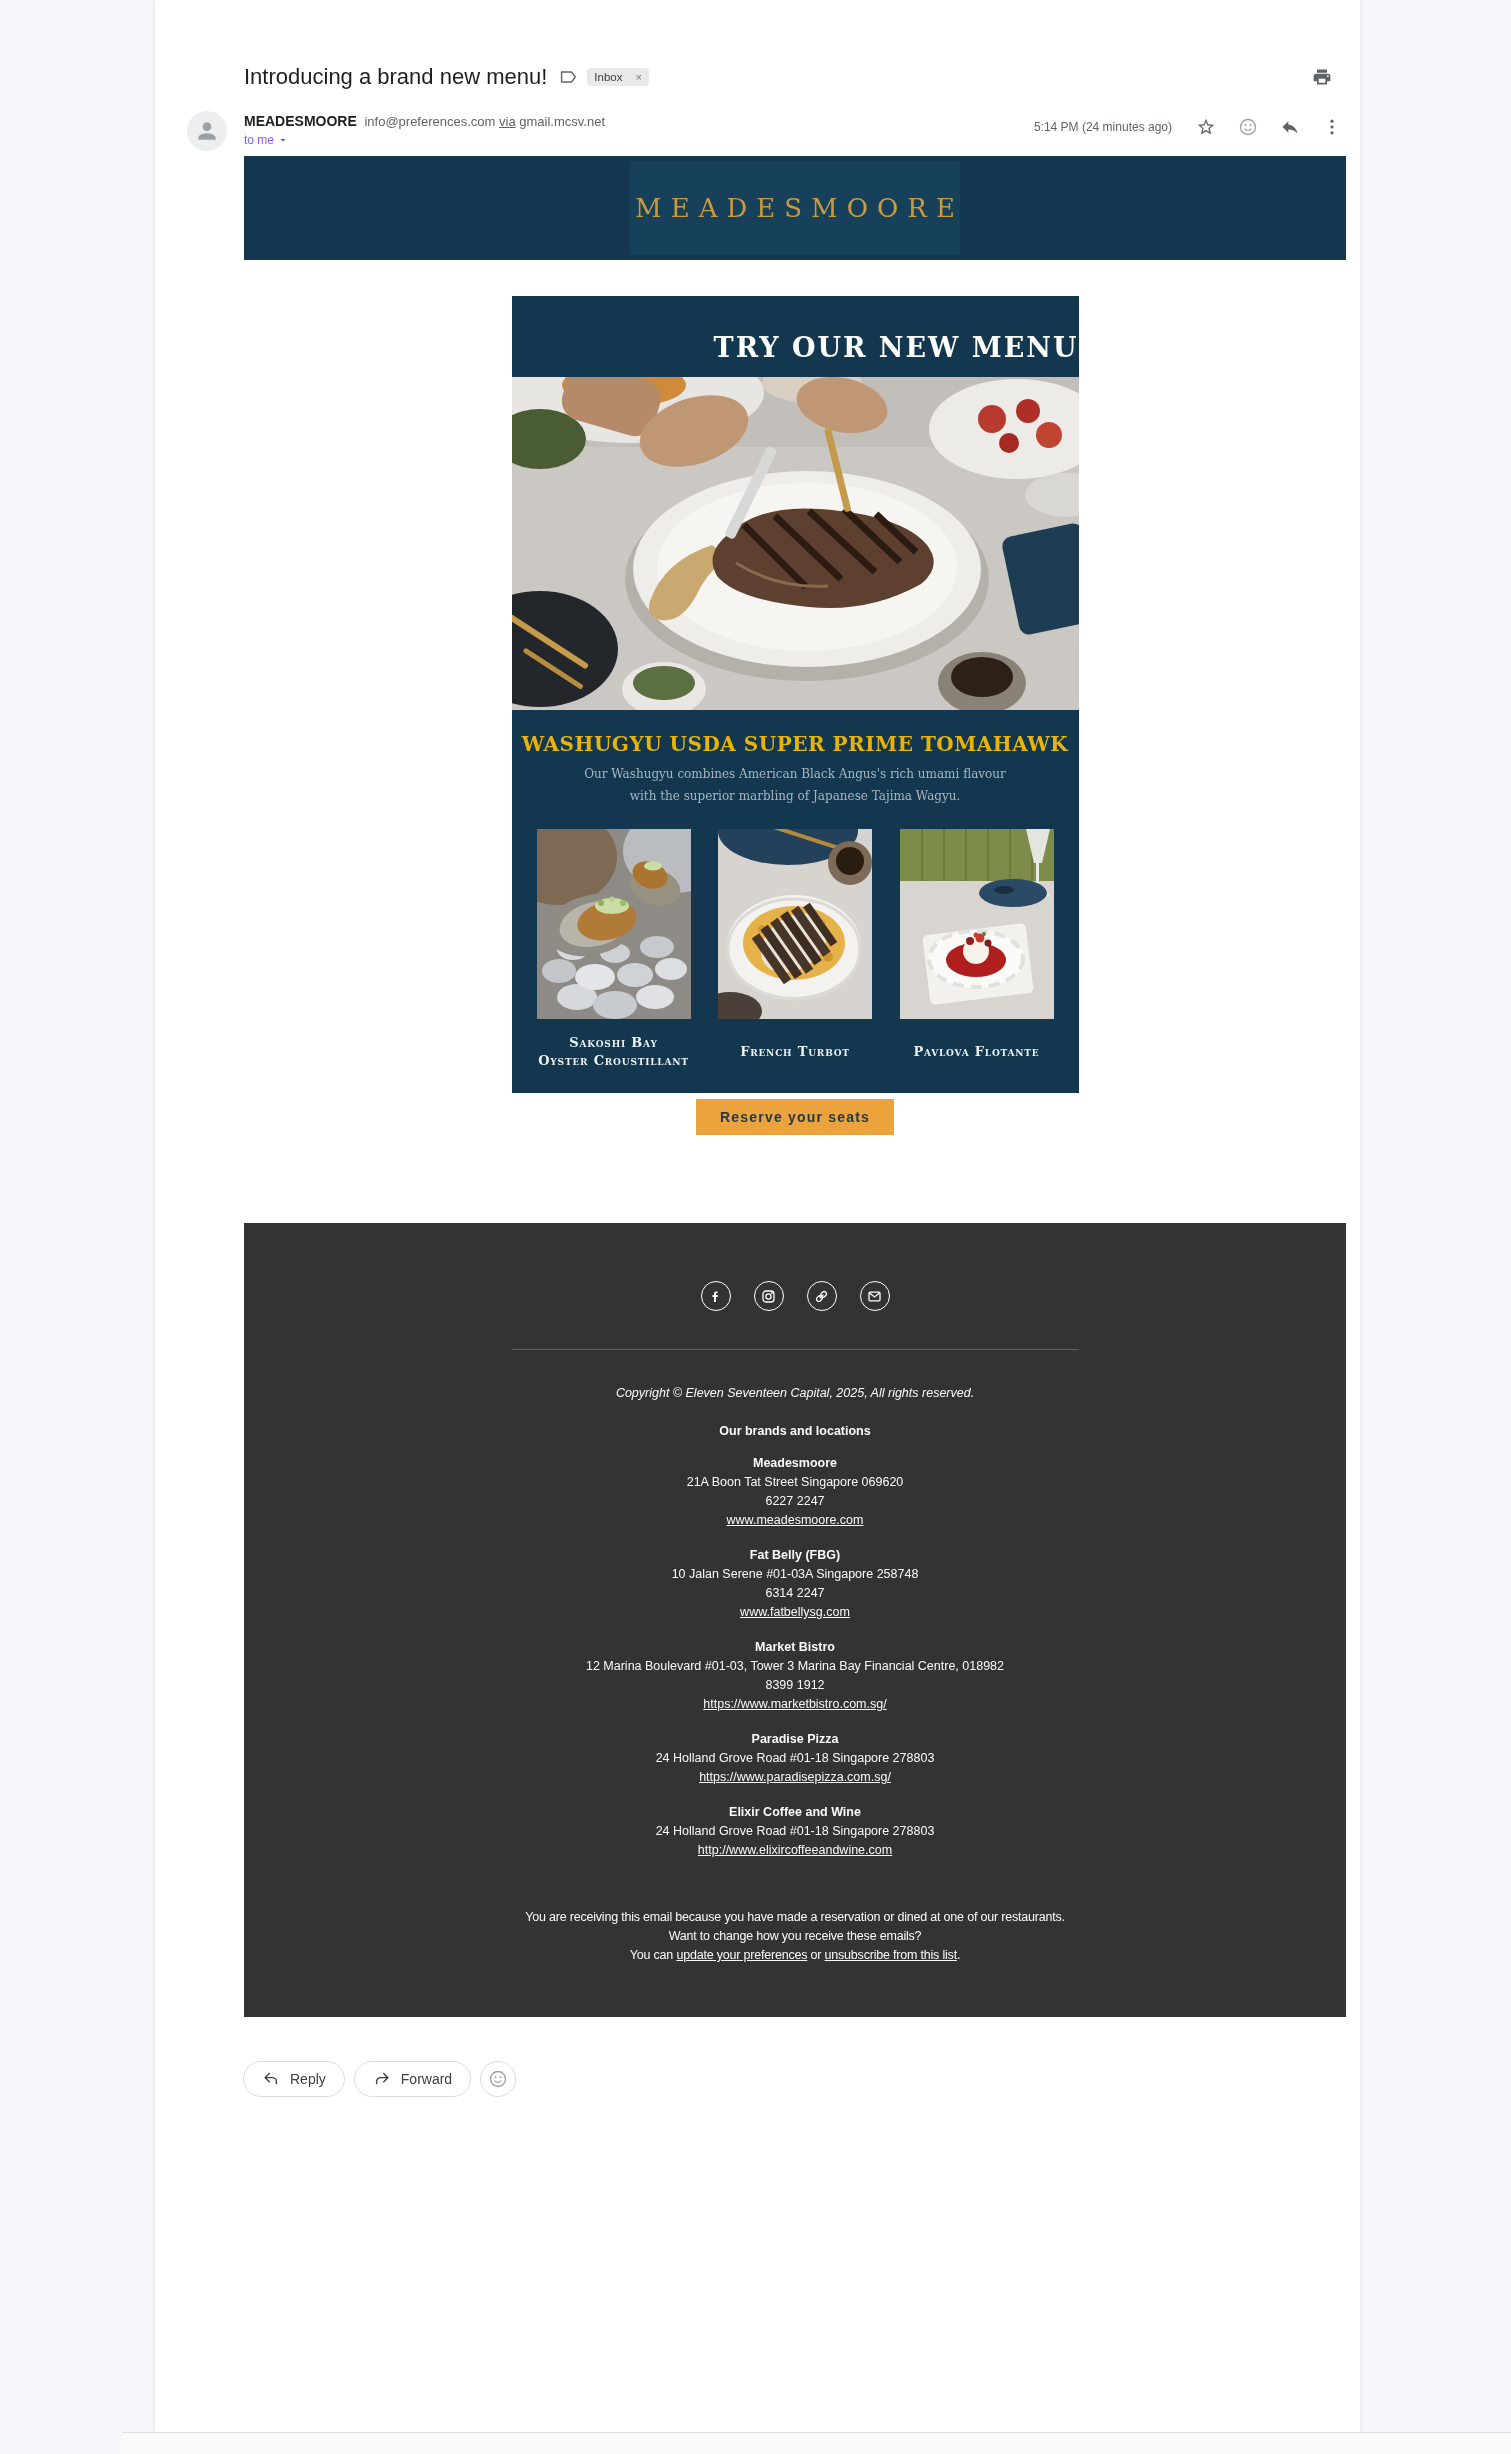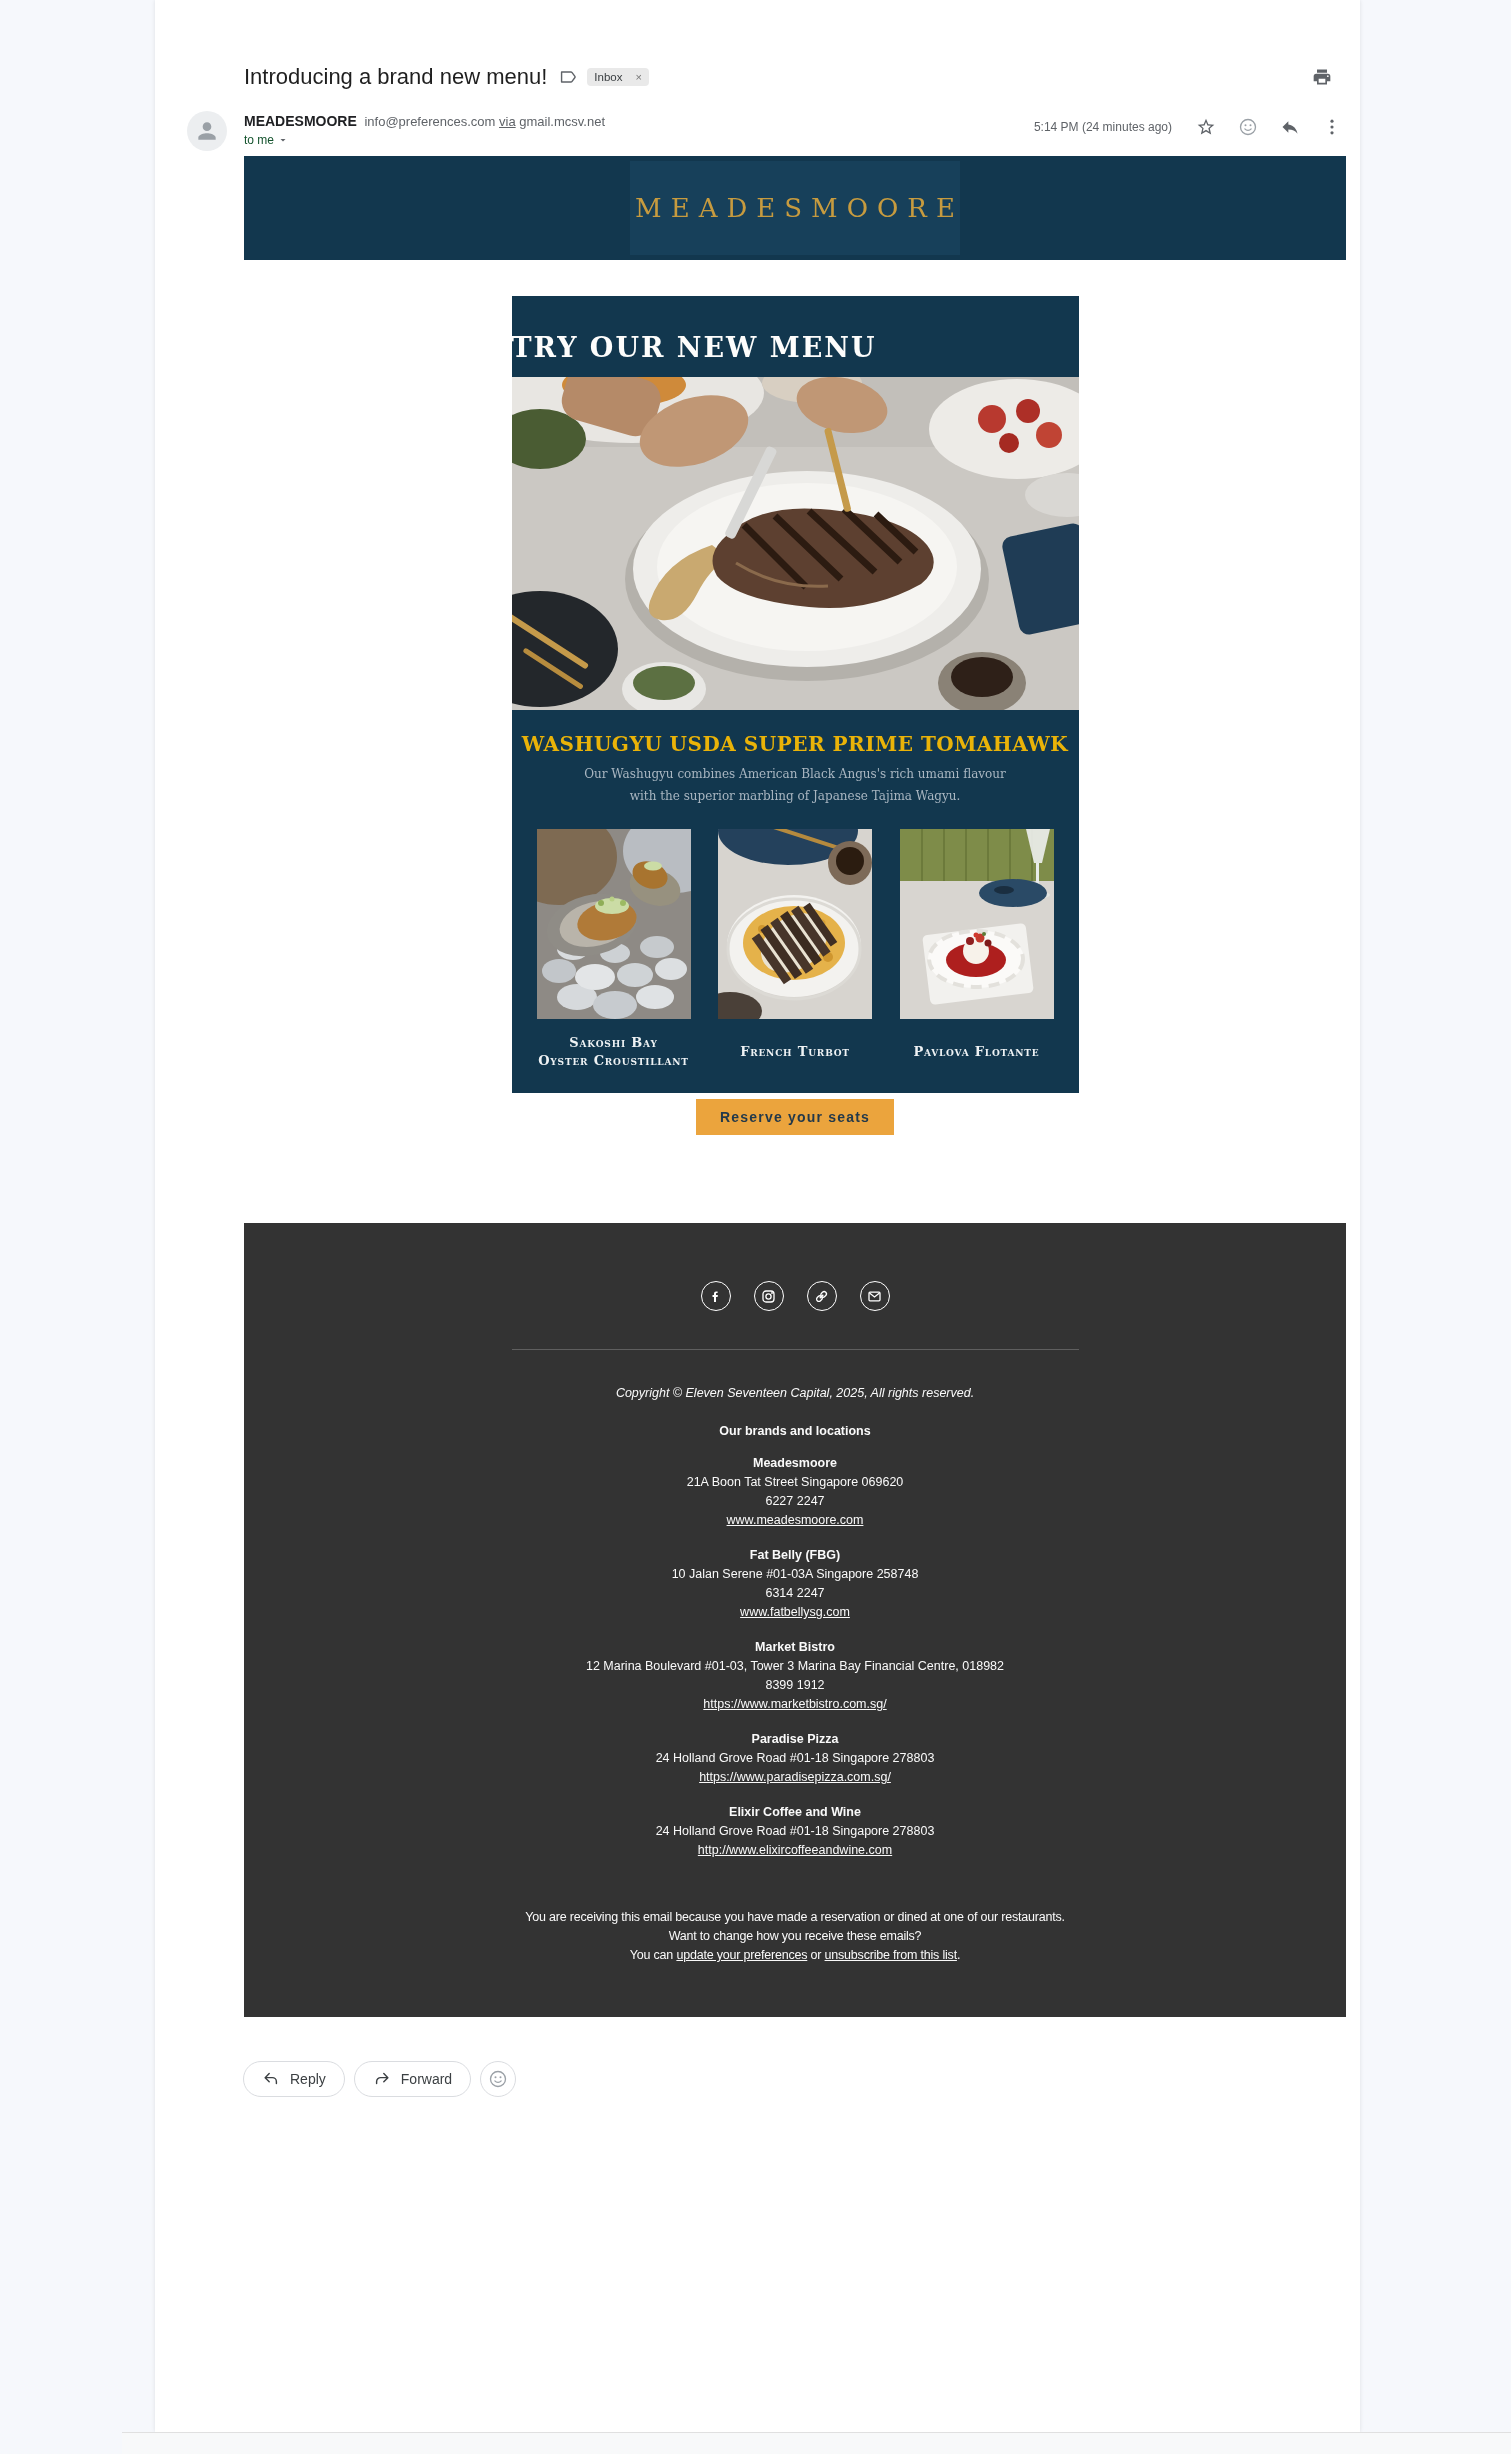--- a/index.html
+++ b/index.html
@@ -13,33 +13,33 @@
   .inbox-chip { display:flex; align-items:center; gap:13px; background:#e9e9e9; border-radius:4px; padding:3px 7px; font-size:11.5px; color:#3c4043; }
   .inbox-x { color:#777; font-size:11px; cursor:pointer; }
   .printer-btn { margin-left:auto; cursor:pointer; }
 
   .meta-row { display:flex; align-items:flex-start; padding:21px 18px 0 32px; }
   .avatar { width:40px; height:40px; border-radius:50%; background:#eceef0; display:flex; align-items:center; justify-content:center; }
   .sender-block { margin-left:17px; padding-top:2px; }
   .sender-line { font-size:13px; color:#5f6368; }
   .sender-name { font-size:14px; font-weight:700; color:#202124; margin-right:4px; }
   .via-underline { text-decoration:underline; }
-  .to-line { display:flex; align-items:center; gap:3px; font-size:12px; color:#14532d; margin-top:4px; cursor:pointer; }
+  .to-line { display:flex; align-items:center; gap:3px; font-size:12px; color:#8b5cf6; margin-top:4px; cursor:pointer; }
   .meta-right { margin-left:auto; display:flex; align-items:center; gap:22px; padding-top:6px; }
   .timestamp { font-size:12px; color:#5f6368; margin-right:2px; }
   .hicon { cursor:pointer; display:flex; }
 
   
   .email-body { width:1102px; margin:5px 0 0 89px; }
   .banner { height:104px; background:#12374e; display:flex; align-items:center; justify-content:center; }
   .logo-box { width:330px; height:94px; background:#17405a; display:flex; align-items:center; justify-content:center; }
   .brand-logo { font-family:"DejaVu Serif",serif; color:#c79b3f; font-size:26px; letter-spacing:9px; text-indent:9px; font-weight:400; }
 
   .hero-block { width:567px; margin:36px auto 0; background:#12374e; padding-bottom:20px; }
-  .hero-title { padding-top:36px; text-align:left; font-family:"DejaVu Serif",serif; font-weight:700; font-size:27px; letter-spacing:2px; color:#fdfdfc; }
+  .hero-title { padding-top:36px; text-align:right; font-family:"DejaVu Serif",serif; font-weight:700; font-size:27px; letter-spacing:2px; color:#fdfdfc; }
   .hero-photo { display:block; margin-top:14px; }
   .dish-title { margin-top:22px; text-align:center; font-family:"DejaVu Serif",serif; font-weight:700; font-size:20px; letter-spacing:.5px; color:#eab308; }
   .dish-desc { margin-top:7px; text-align:center; font-family:"DejaVu Serif",serif; font-size:12px; line-height:22px; color:#a9b6c1; }
   .menu-row { display:flex; justify-content:space-between; margin:22px 25px 0; }
   .menu-item { width:154px; }
   .menu-item svg { display:block; }
   .caption { height:42px; margin-top:12px; display:flex; flex-direction:column; align-items:center; justify-content:center; text-align:center;
              font-family:"DejaVu Serif",serif; font-weight:700; font-variant:small-caps; font-size:13px; letter-spacing:.8px; line-height:18px; color:#eef2f4; }
 
   .cta-row { text-align:center; margin-top:6px; }

